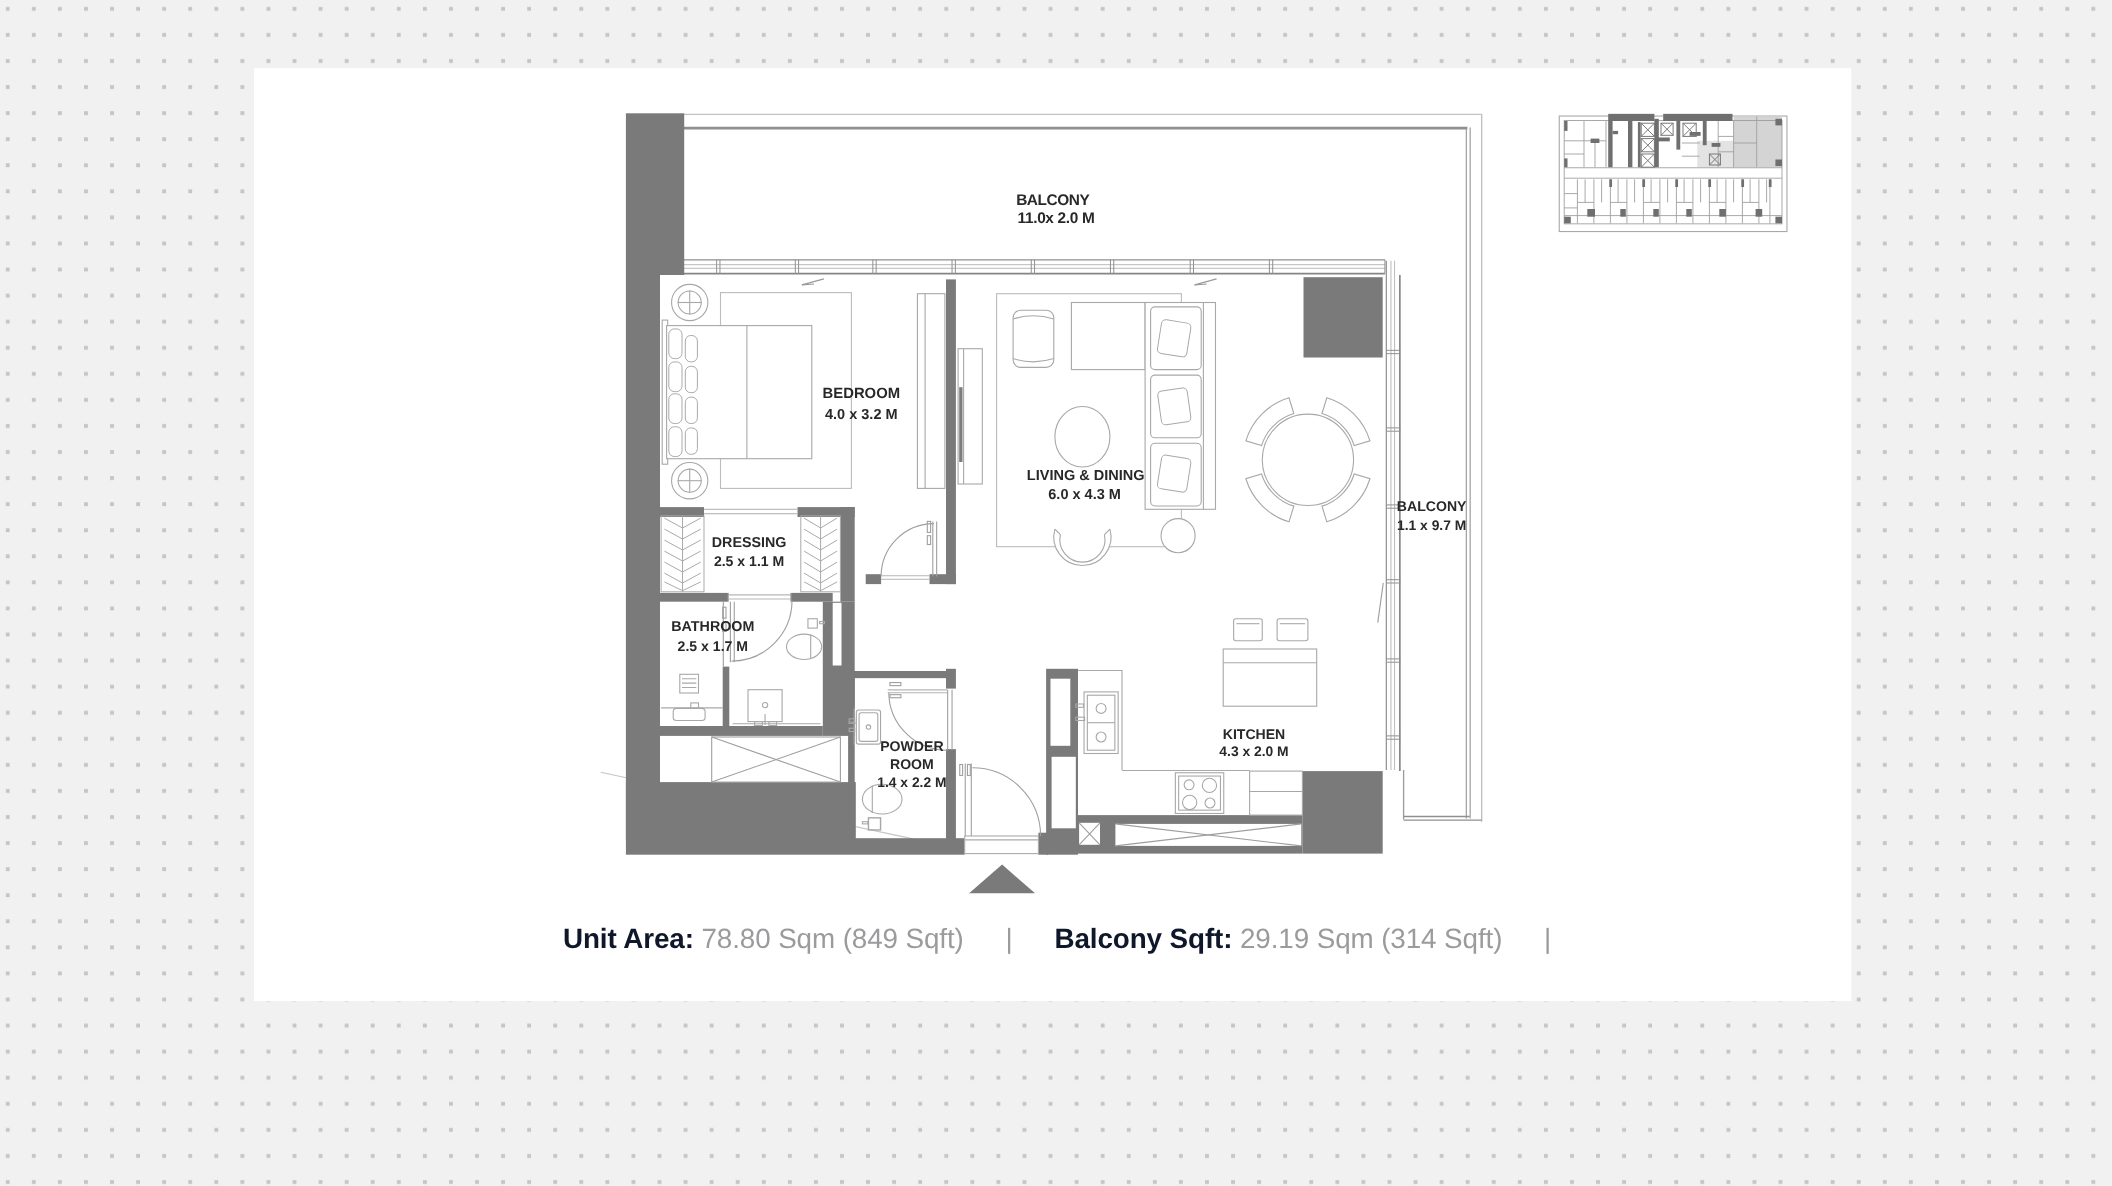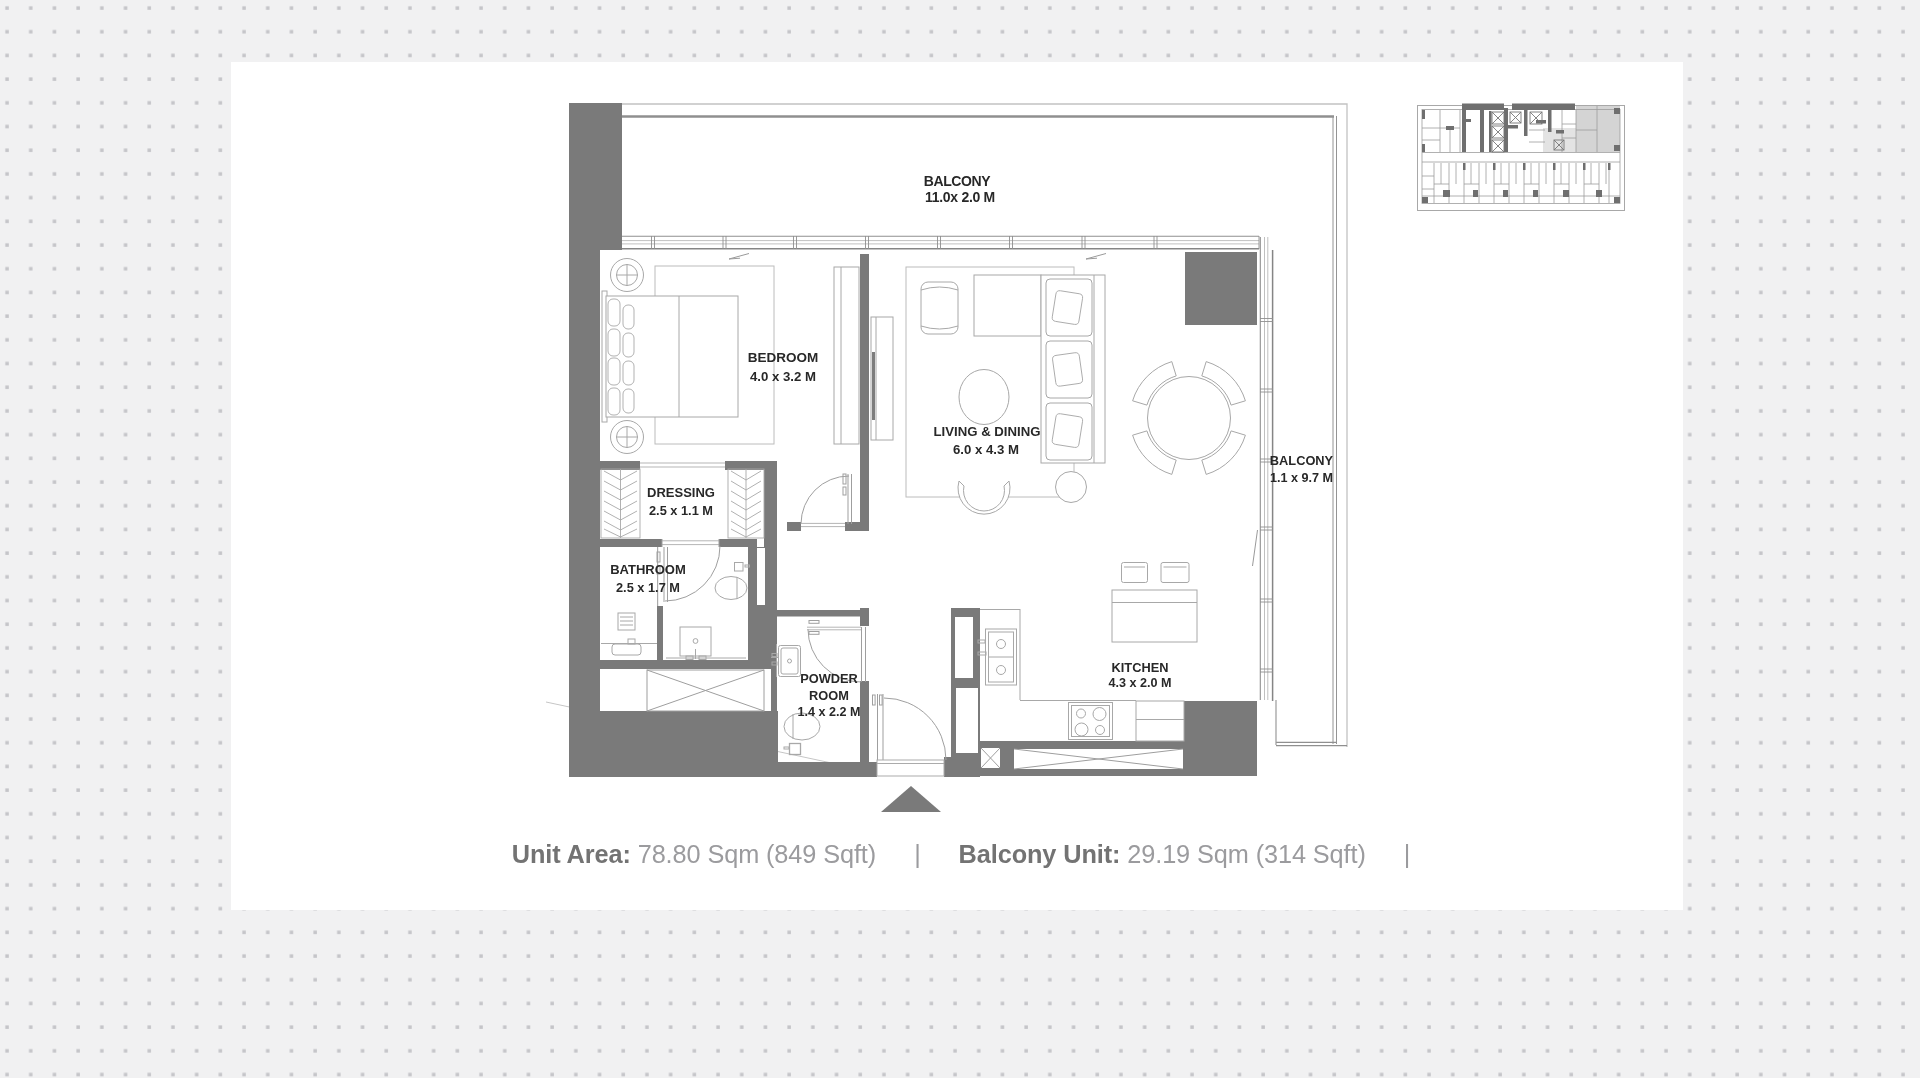--- a/index.html
+++ b/index.html
@@ -1,19 +1,19 @@
 <!DOCTYPE html>
 <html><head>
 <meta charset="utf-8">
 <style>
   html,body{margin:0;padding:0;width:1920px;height:1078px;overflow:hidden;background:#f1f1f2;}
   *{box-sizing:border-box;}
   .cap{position:absolute;left:20px;top:840px;width:1920px;display:flex;justify-content:center;align-items:baseline;
        font-family:"Liberation Sans",sans-serif;font-size:25.3px;color:#9b9b9e;letter-spacing:-0.1px;}
-  .cap b{color:#737373;font-weight:700;}
+  .cap b{color:#0f172a;font-weight:700;}
   .cap .sep{margin:0 38px;color:#9b9b9e;}
 </style>
 </head>
 <body>
 <svg width="1920" height="1078" viewBox="0 0 1920 1078" style="position:absolute;left:0;top:0">
 <defs>
   <pattern id="dots" width="23.7" height="23.7" patternUnits="userSpaceOnUse">
     <rect x="5.3" y="6.3" width="3.5" height="3.5" fill="#c5c5c9"></rect>
   </pattern>
 </defs>
@@ -413,15 +413,15 @@
         <line x1="1530" y1="124" x2="1542" y2="112"></line>
     <rect x="1554" y="140" width="10" height="10"></rect>
         <line x1="1554" y1="140" x2="1564" y2="150"></line>
         <line x1="1554" y1="150" x2="1564" y2="140"></line>
   </g>
 </g>
 </svg>
 <div class="cap">
     <span><b>Unit Area:</b> 78.80 Sqm (849 Sqft)</span>
     <span class="sep">|</span>
-    <span><b>Balcony Unit:</b> 29.19 Sqm (314 Sqft)</span>
+    <span><b>Balcony Sqft:</b> 29.19 Sqm (314 Sqft)</span>
     <span class="sep">|</span>
   </div>
 
 </body></html>

